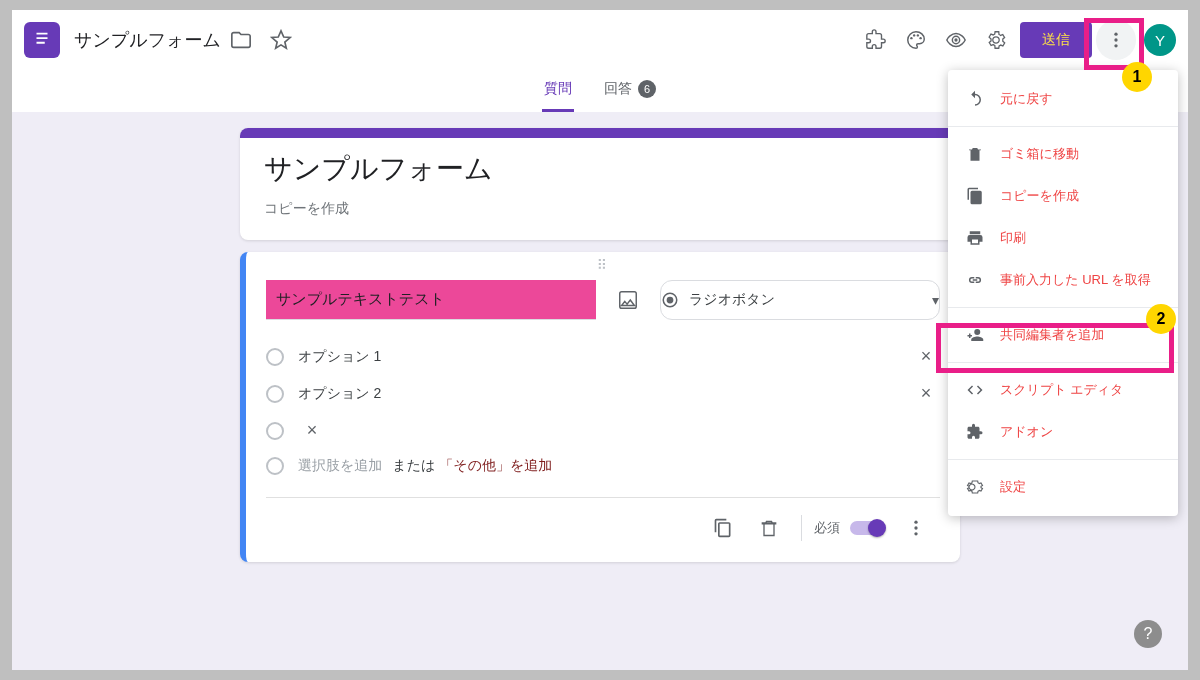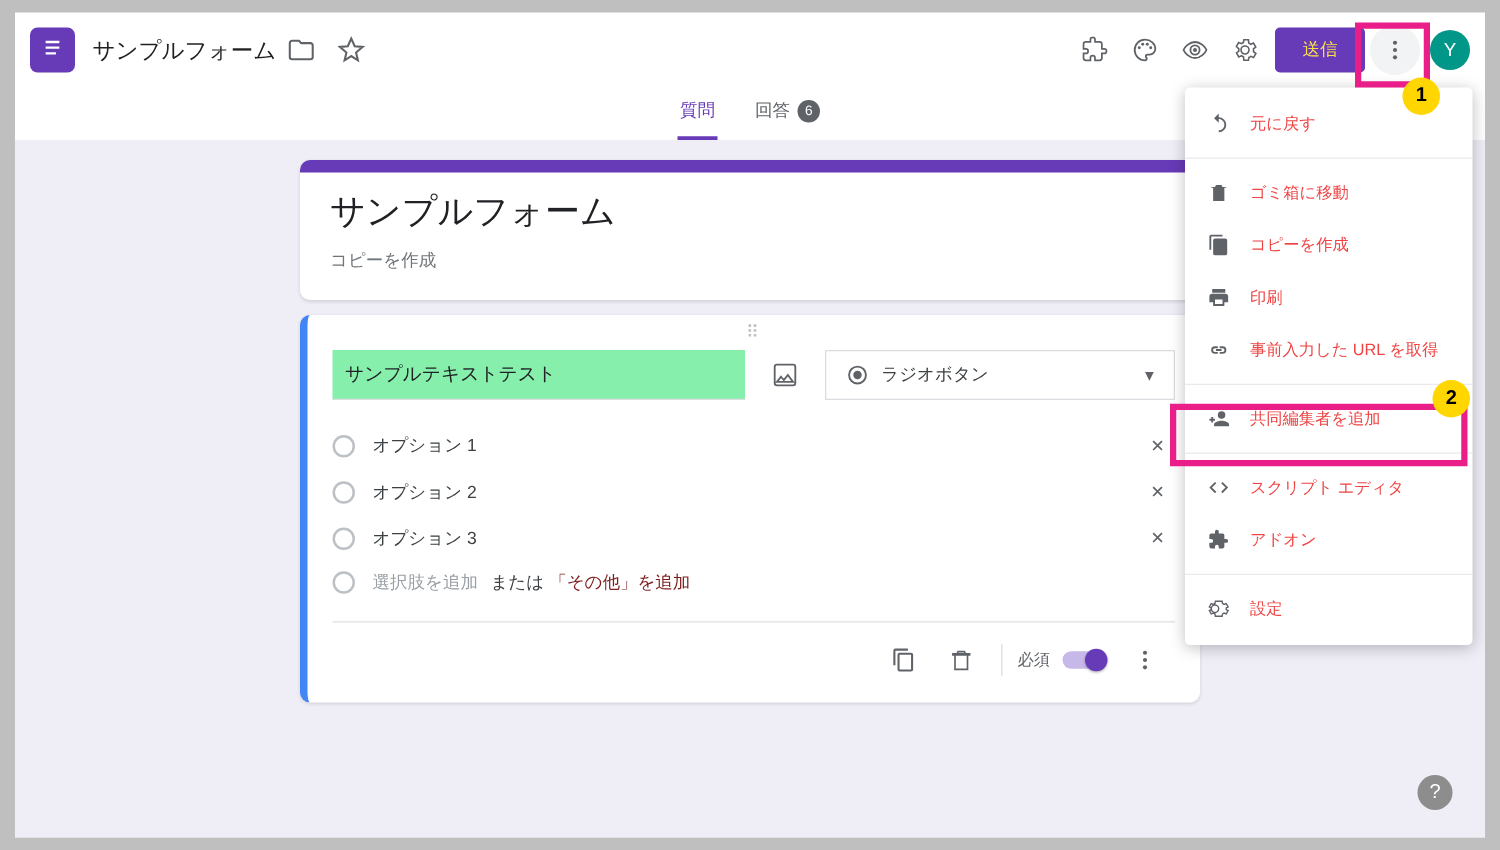--- a/index.html
+++ b/index.html
@@ -24,24 +24,24 @@
   .card { width: 720px; background: #fff; border-radius: 8px; box-shadow: 0 1px 3px rgba(0,0,0,0.12); position: relative; }
   .card.form-header { margin-bottom: 12px; }
   .card.form-header::before { content: ""; position: absolute; top: 0; left: 0; right: 0; height: 10px; background: #673ab7; border-radius: 8px 8px 0 0; }
   .card-inner { padding: 22px 24px; }
   .form-title { font-size: 28px; color: #202124; margin-bottom: 12px; }
   .form-desc { font-size: 14px; color: #70757a; }
   .card.question { border-left: 6px solid #4285f4; }
   .qcard-inner { padding: 10px 20px 0; }
   .drag-handle { text-align: center; color: #bdc1c6; font-size: 14px; letter-spacing: 2px; height: 10px; line-height: 6px; }
   .qrow1 { display: flex; align-items: center; gap: 14px; margin: 8px 0 18px; }
-  .qtitle { flex: 0 0 330px; padding: 10px 10px; font-size: 15px; color: #202124; background: #86efac; border-bottom: 1px solid #dadce0; }
+  .qtitle { flex: 0 0 330px; padding: 10px 10px; font-size: 15px; color: #202124; background: #ec4899; border-bottom: 1px solid #dadce0; }
   .img-btn { width: 36px; height: 36px; display:flex; align-items:center; justify-content:center; color:#5f6368; cursor:pointer; }
   .img-btn svg{width:22px;height:22px;fill:currentColor;}
-  .type-select { flex: 1; border: 1px solid #dadce0; border-radius: 0; padding: 10px 16px; display: flex; align-items: center; gap: 10px; font-size: 14px; color: #3c4043; cursor: pointer; }
+  .type-select { flex: 1; border: 1px solid #dadce0; border-radius: 12px; padding: 10px 0; display: flex; align-items: center; gap: 10px; font-size: 14px; color: #3c4043; cursor: pointer; }
   .type-select .caret { margin-left: auto; color: #5f6368; }
   .option-row { display: flex; align-items: center; padding: 8px 0; font-size: 14px; color: #3c4043; }
   .radio-circle { width: 18px; height: 18px; border: 2px solid #bdc1c6; border-radius: 50%; margin-right: 14px; }
   .opt-text { flex: 1; }
   .opt-x { width: 28px; text-align: center; color: #5f6368; font-size: 18px; cursor: pointer; }
   .add-row { display:flex; align-items:center; padding: 8px 0 16px; font-size: 14px; }
   .add-row .placeholder { color: #9aa0a6; margin-right: 6px; }
   .add-row .or { color: #3c4043; margin: 0 4px; }
   .add-row .other { color: #7f1d1d; cursor: pointer; }
   .qfooter { border-top: 1px solid #e0e0e0; margin-top: 6px; padding: 10px 4px 14px; display: flex; align-items: center; justify-content: flex-end; gap: 6px; }
@@ -168,21 +168,20 @@
           <span class="opt-text">オプション 1</span>
           <span class="opt-x">×</span>
         </div>
         <div class="option-row">
           <span class="radio-circle"></span>
           <span class="opt-text">オプション 2</span>
           <span class="opt-x">×</span>
         </div>
         <div class="option-row">
           <span class="radio-circle"></span>
-          <span class="opt-text">オプション 3</span>
           <span class="opt-x">×</span>
         </div>
         <div class="add-row">
           <span class="radio-circle"></span>
           <span class="placeholder">選択肢を追加</span>
           <span class="or">または</span>
           <span class="other">「その他」を追加</span>
         </div>
 
         <div class="qfooter">

